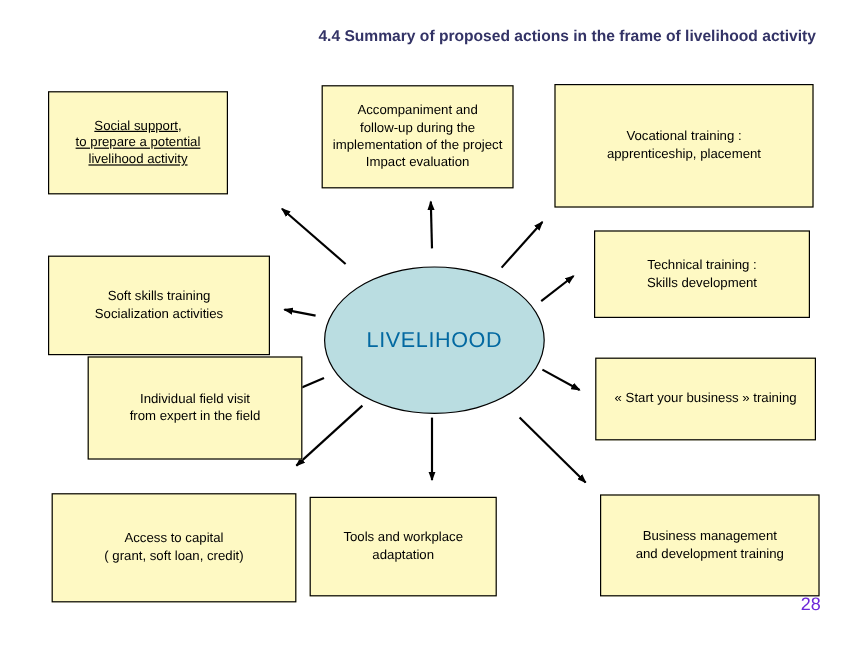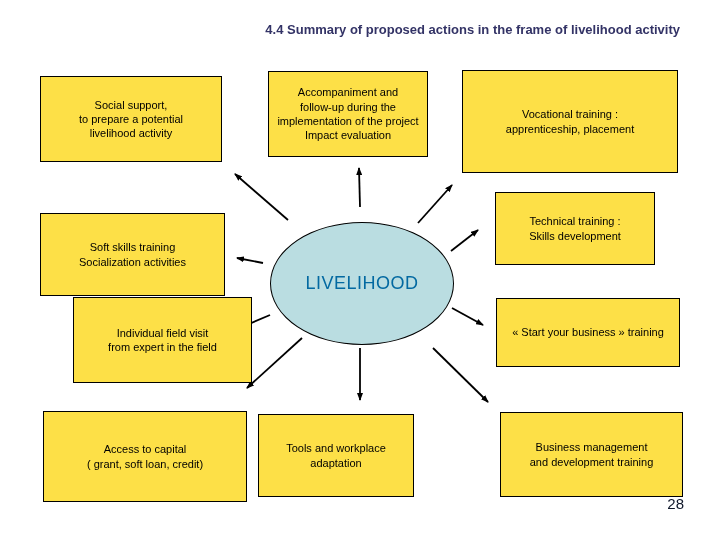--- a/index.html
+++ b/index.html
@@ -10,34 +10,34 @@
     font-family:"Liberation Sans", sans-serif;
     overflow:hidden;
   }
   .title{
     position:absolute;
     left:40px;top:22px;width:640px;
     font-size:13px;font-weight:bold;color:#333366;text-align:right;
   }
   .box{
     position:absolute;
-    background:#fde047;
+    background:#fef9c3;
     border:1.5px solid #000;
     display:flex;align-items:center;justify-content:center;
     text-align:center;
     font-size:11px;line-height:1.3;color:#000;
     white-space:pre-line;
     box-sizing:border-box;
     padding:2px 4px;
   }
-  .b-social        {left:40px; top:76px; width:182px;height:86px;}
+  .b-social        {left:40px; top:76px; width:150px;height:86px;text-decoration:underline;}
   .b-accompaniment {left:268px;top:71px; width:160px;height:86px;}
   .b-vocational    {left:462px;top:70px; width:216px;height:103px;}
   .b-softskills    {left:40px; top:190px;width:185px;height:83px;margin-top:23px;}
-  .b-technical     {left:495px;top:192px;width:160px;height:73px;}
+  .b-technical     {left:495px;top:192px;width:180px;height:73px;}
   .b-fieldvisit    {left:41px; top:297px;width:179px;height:86px;margin-left:32px;}
   .b-startbiz      {left:496px;top:298px;width:184px;height:69px;}
   .b-capital       {left:43px; top:411px;width:204px;height:91px;}
   .b-tools         {left:258px;top:414px;width:156px;height:83px;text-align:center;}
   .b-bizmgmt       {left:500px;top:412px;width:183px;height:85px;}
   .ellipse{
     position:absolute;
     left:270px;top:222px;width:182px;height:121px;
     background:#BADDE1;
     border:1px solid #000;
@@ -46,21 +46,21 @@
     font-size:18px;color:#0369a1;letter-spacing:0.5px;
   }
   .arrows{
     position:absolute;left:0;top:0;width:720px;height:540px;
     pointer-events:none;
   }
   .arrows line{stroke:#000;stroke-width:1.8;}
   .pagenum{
     position:absolute;
     right:36px;top:495px;
-    font-size:15px;color:#0f172a;
+    font-size:15px;color:#6d28d9;
   }
 </style>
 </head>
 <body>
 
 <div class="slide">
 
   <div class="title">4.4 Summary of proposed actions in the frame of livelihood activity</div>
 
   <svg class="arrows" viewBox="0 0 720 540" xmlns="http://www.w3.org/2000/svg">

